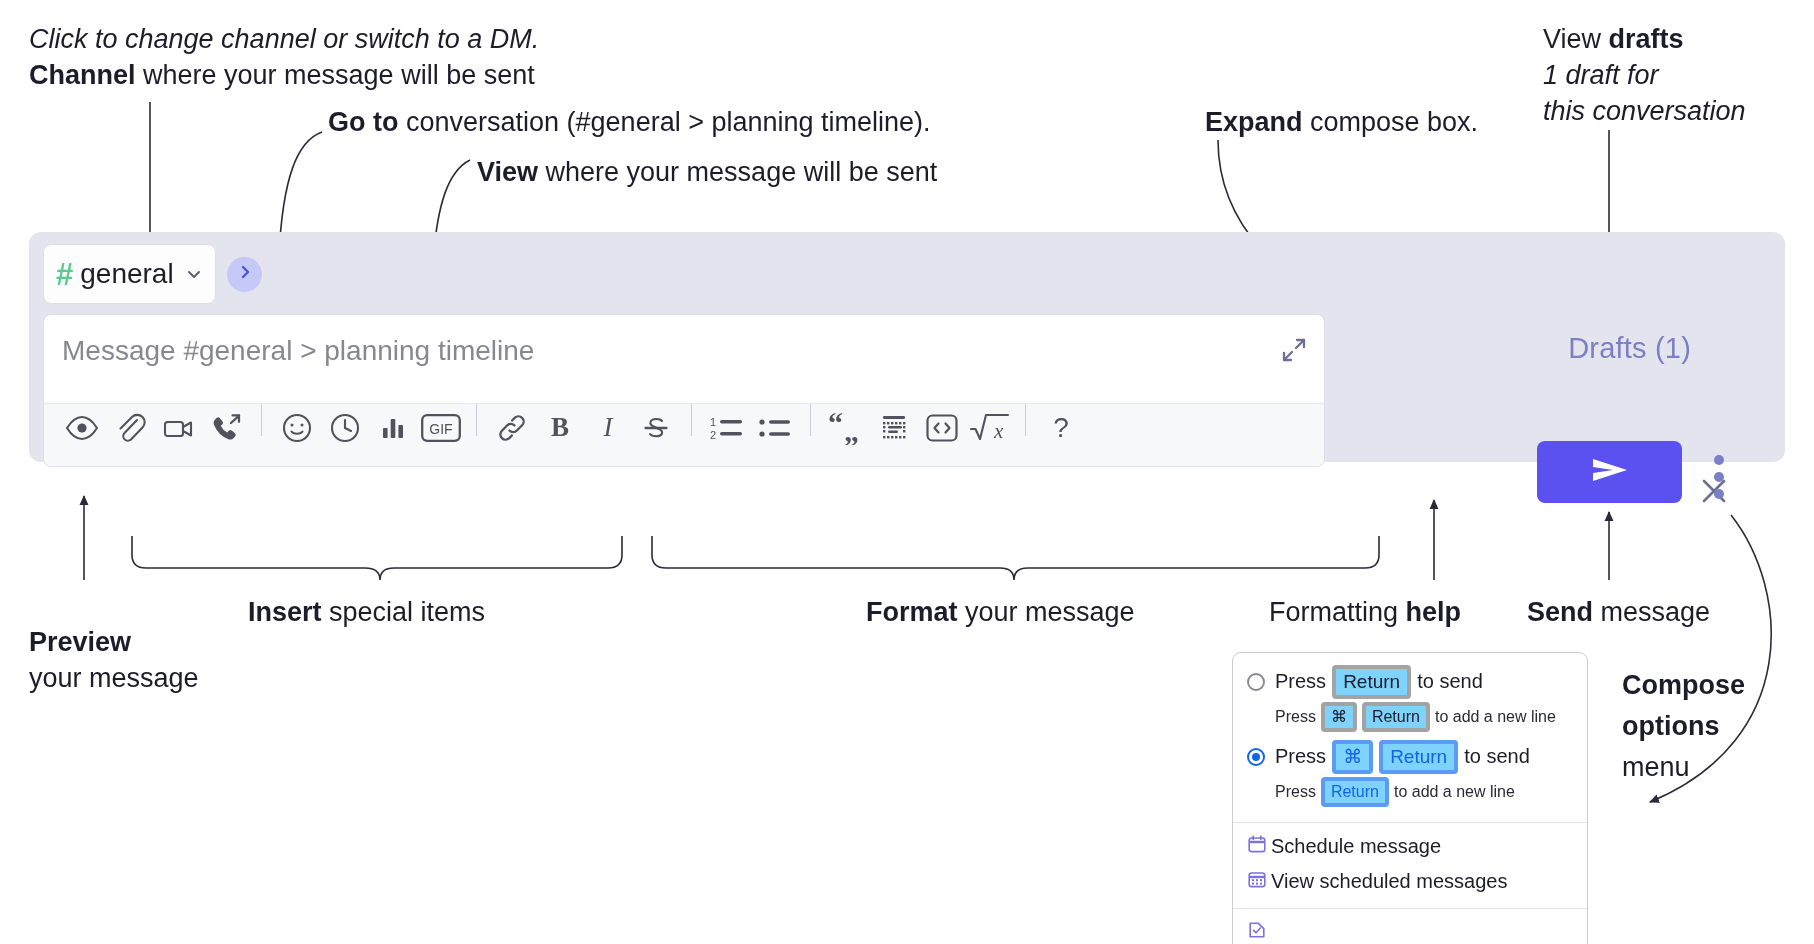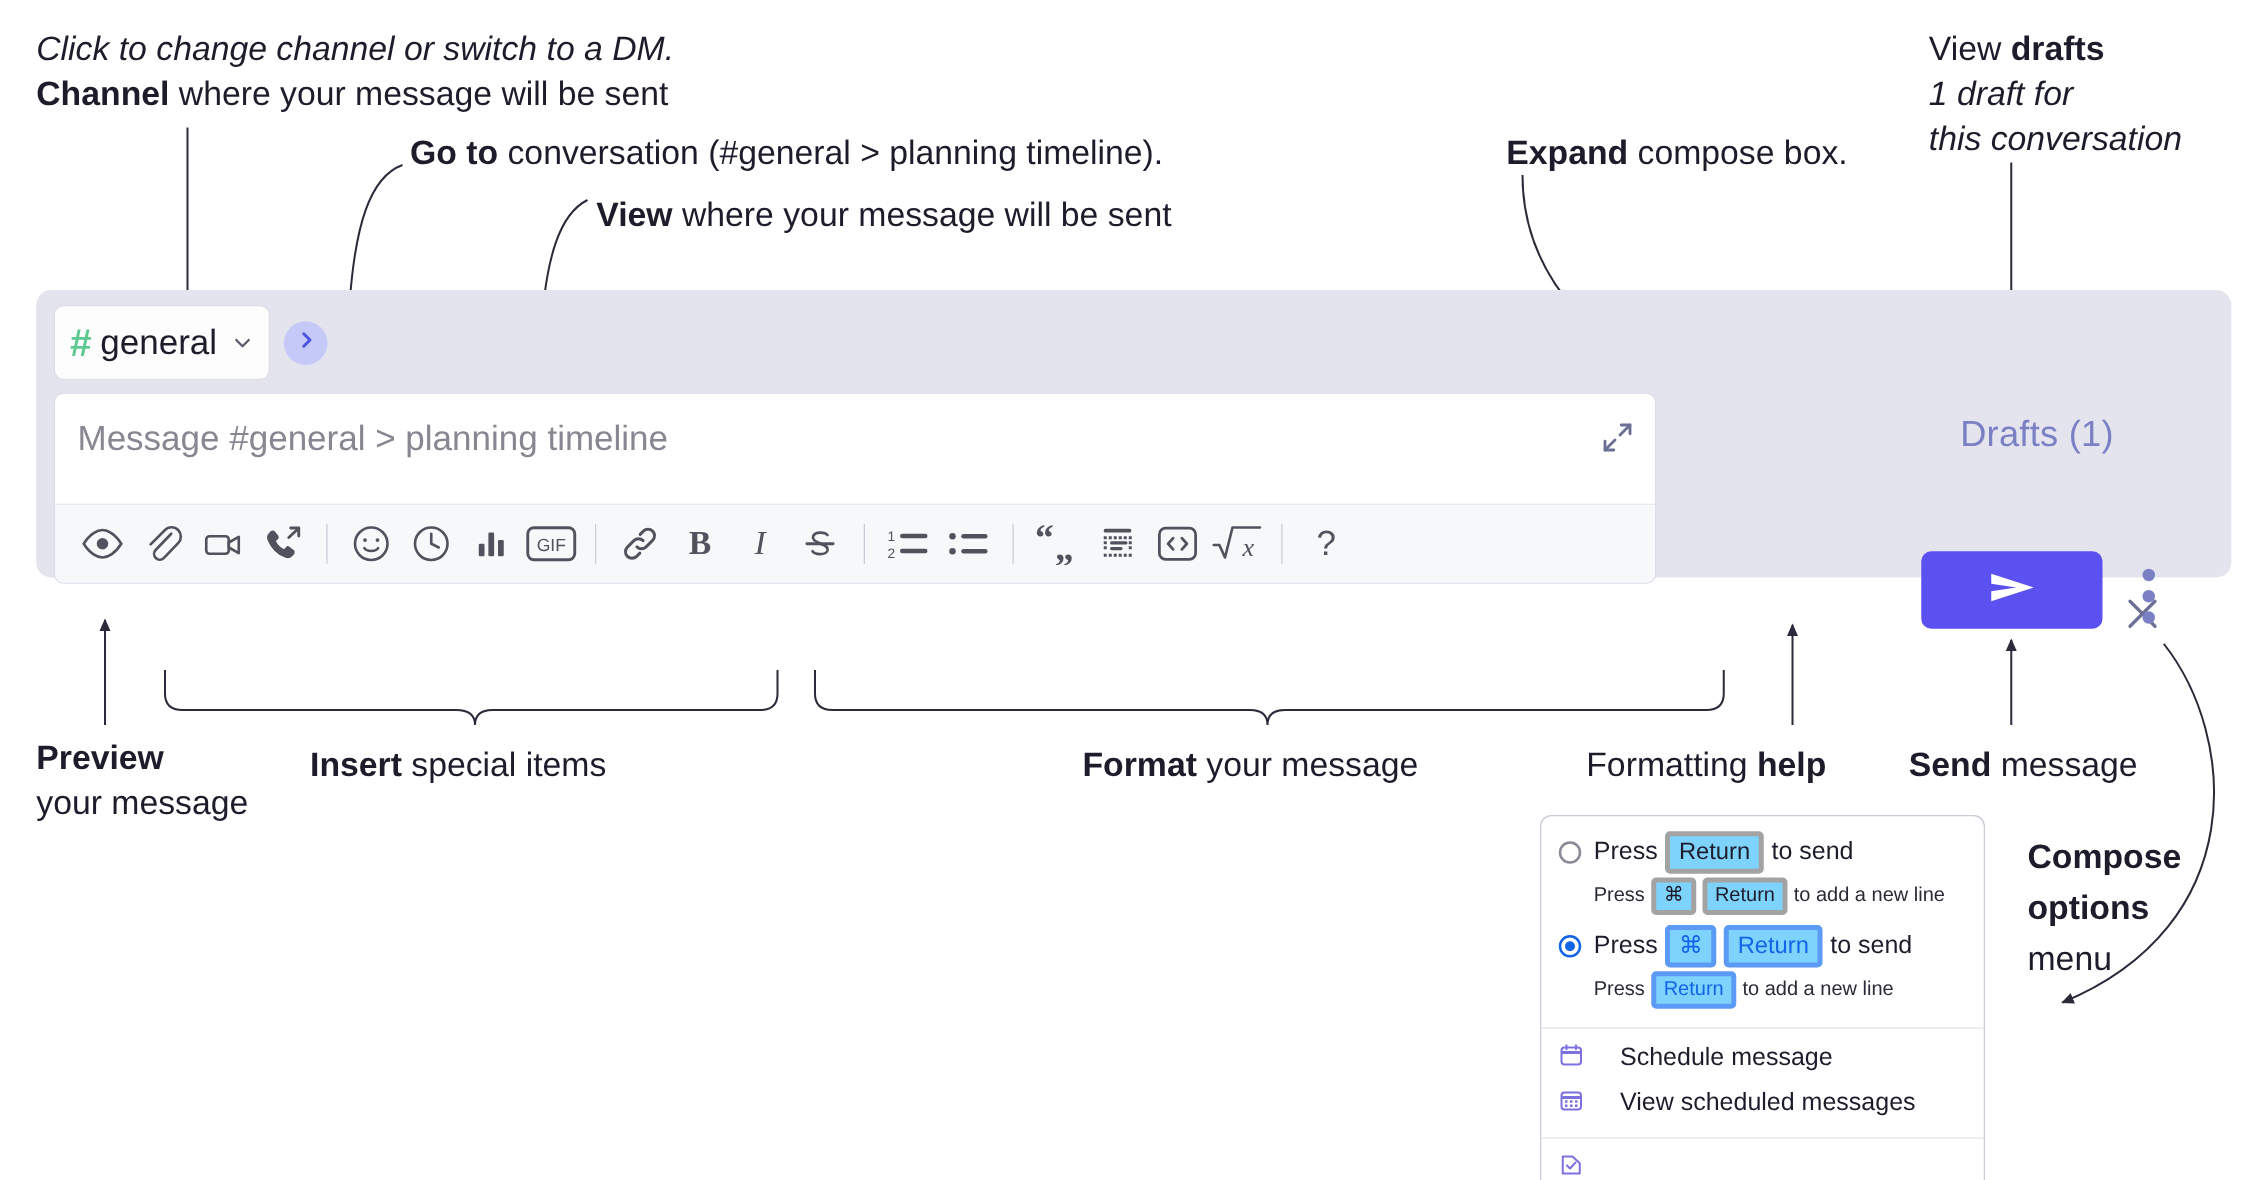--- a/index.html
+++ b/index.html
@@ -83,21 +83,21 @@
   .msg-placeholder{
     position:absolute;left:18px;top:20px;
     font-size:28px;color:#878792;
   }
   .expand-ico{position:absolute;right:16px;top:21px;width:28px;height:28px;}
 
   .toolbar{
     height:62px;
     background:#f7f8fa;
     border-top:1px solid #e7e8ef;
-    display:flex;align-items:center;
+    display:flex;
     padding-left:14px;
   }
   .tb{
     width:48px;height:48px;
     display:flex;align-items:center;justify-content:center;
     flex:0 0 auto;
   }
   .tb svg{display:block;}
   .tb-sep{width:1px;height:32px;background:#c9cbd6;margin:0 11px;flex:0 0 auto;}
 
@@ -142,21 +142,21 @@
   .opt-txt{font-size:20px;color:#1d1c2b;display:flex;align-items:center;gap:6px;}
   .sub{display:flex;align-items:center;gap:5px;padding:3px 0 6px 42px;font-size:16px;color:#2a2a36;}
   .key{
     display:inline-flex;align-items:center;justify-content:center;
     border:4px solid #a3a3a3;border-radius:4px;
     padding:1px 7px;font-size:19px;line-height:1.25;color:#1d1c2b;background:#7dd3fc;
   }
   .key.sm{font-size:16px;padding:1px 6px;}
   .key.blue{border-color:#5b9bf6;color:#1264e8;}
   .mdiv{height:1px;background:#e2e3ea;margin:9px 0 6px 0;}
-  .mitem{display:flex;align-items:center;gap:29px;padding:5px 0 5px 14px;font-size:20px;color:#1d1c2b;}
+  .mitem{display:flex;align-items:center;gap:4px;padding:5px 0 5px 14px;font-size:20px;color:#1d1c2b;}
   .mitem svg{flex:0 0 auto;}
 </style>
 </head>
 <body>
 
 <div class="anno" style="left:29px;top:21px;">
   <div><i>Click to change channel or switch to a DM.</i></div>
   <div><b>Channel</b><span> where your message will be sent</span></div>
 </div>
 
@@ -171,21 +171,21 @@
 <div class="anno" style="left:1205px;top:104px;">
   <b>Expand</b><span> compose box.</span>
 </div>
 
 <div class="anno" style="left:1543px;top:21px;">
   <div><span>View </span><b>drafts</b></div>
   <div><i>1 draft for</i></div>
   <div><i>this conversation</i></div>
 </div>
 
-<div class="anno" style="left:29px;top:588px;">
+<div class="anno" style="left:29px;top:624px;">
   <div><b>Preview</b></div>
   <div><span>your message</span></div>
 </div>
 
 <div class="anno" style="left:248px;top:594px;">
   <b>Insert</b><span> special items</span>
 </div>
 
 <div class="anno" style="left:866px;top:594px;">
   <b>Format</b><span> your message</span>

